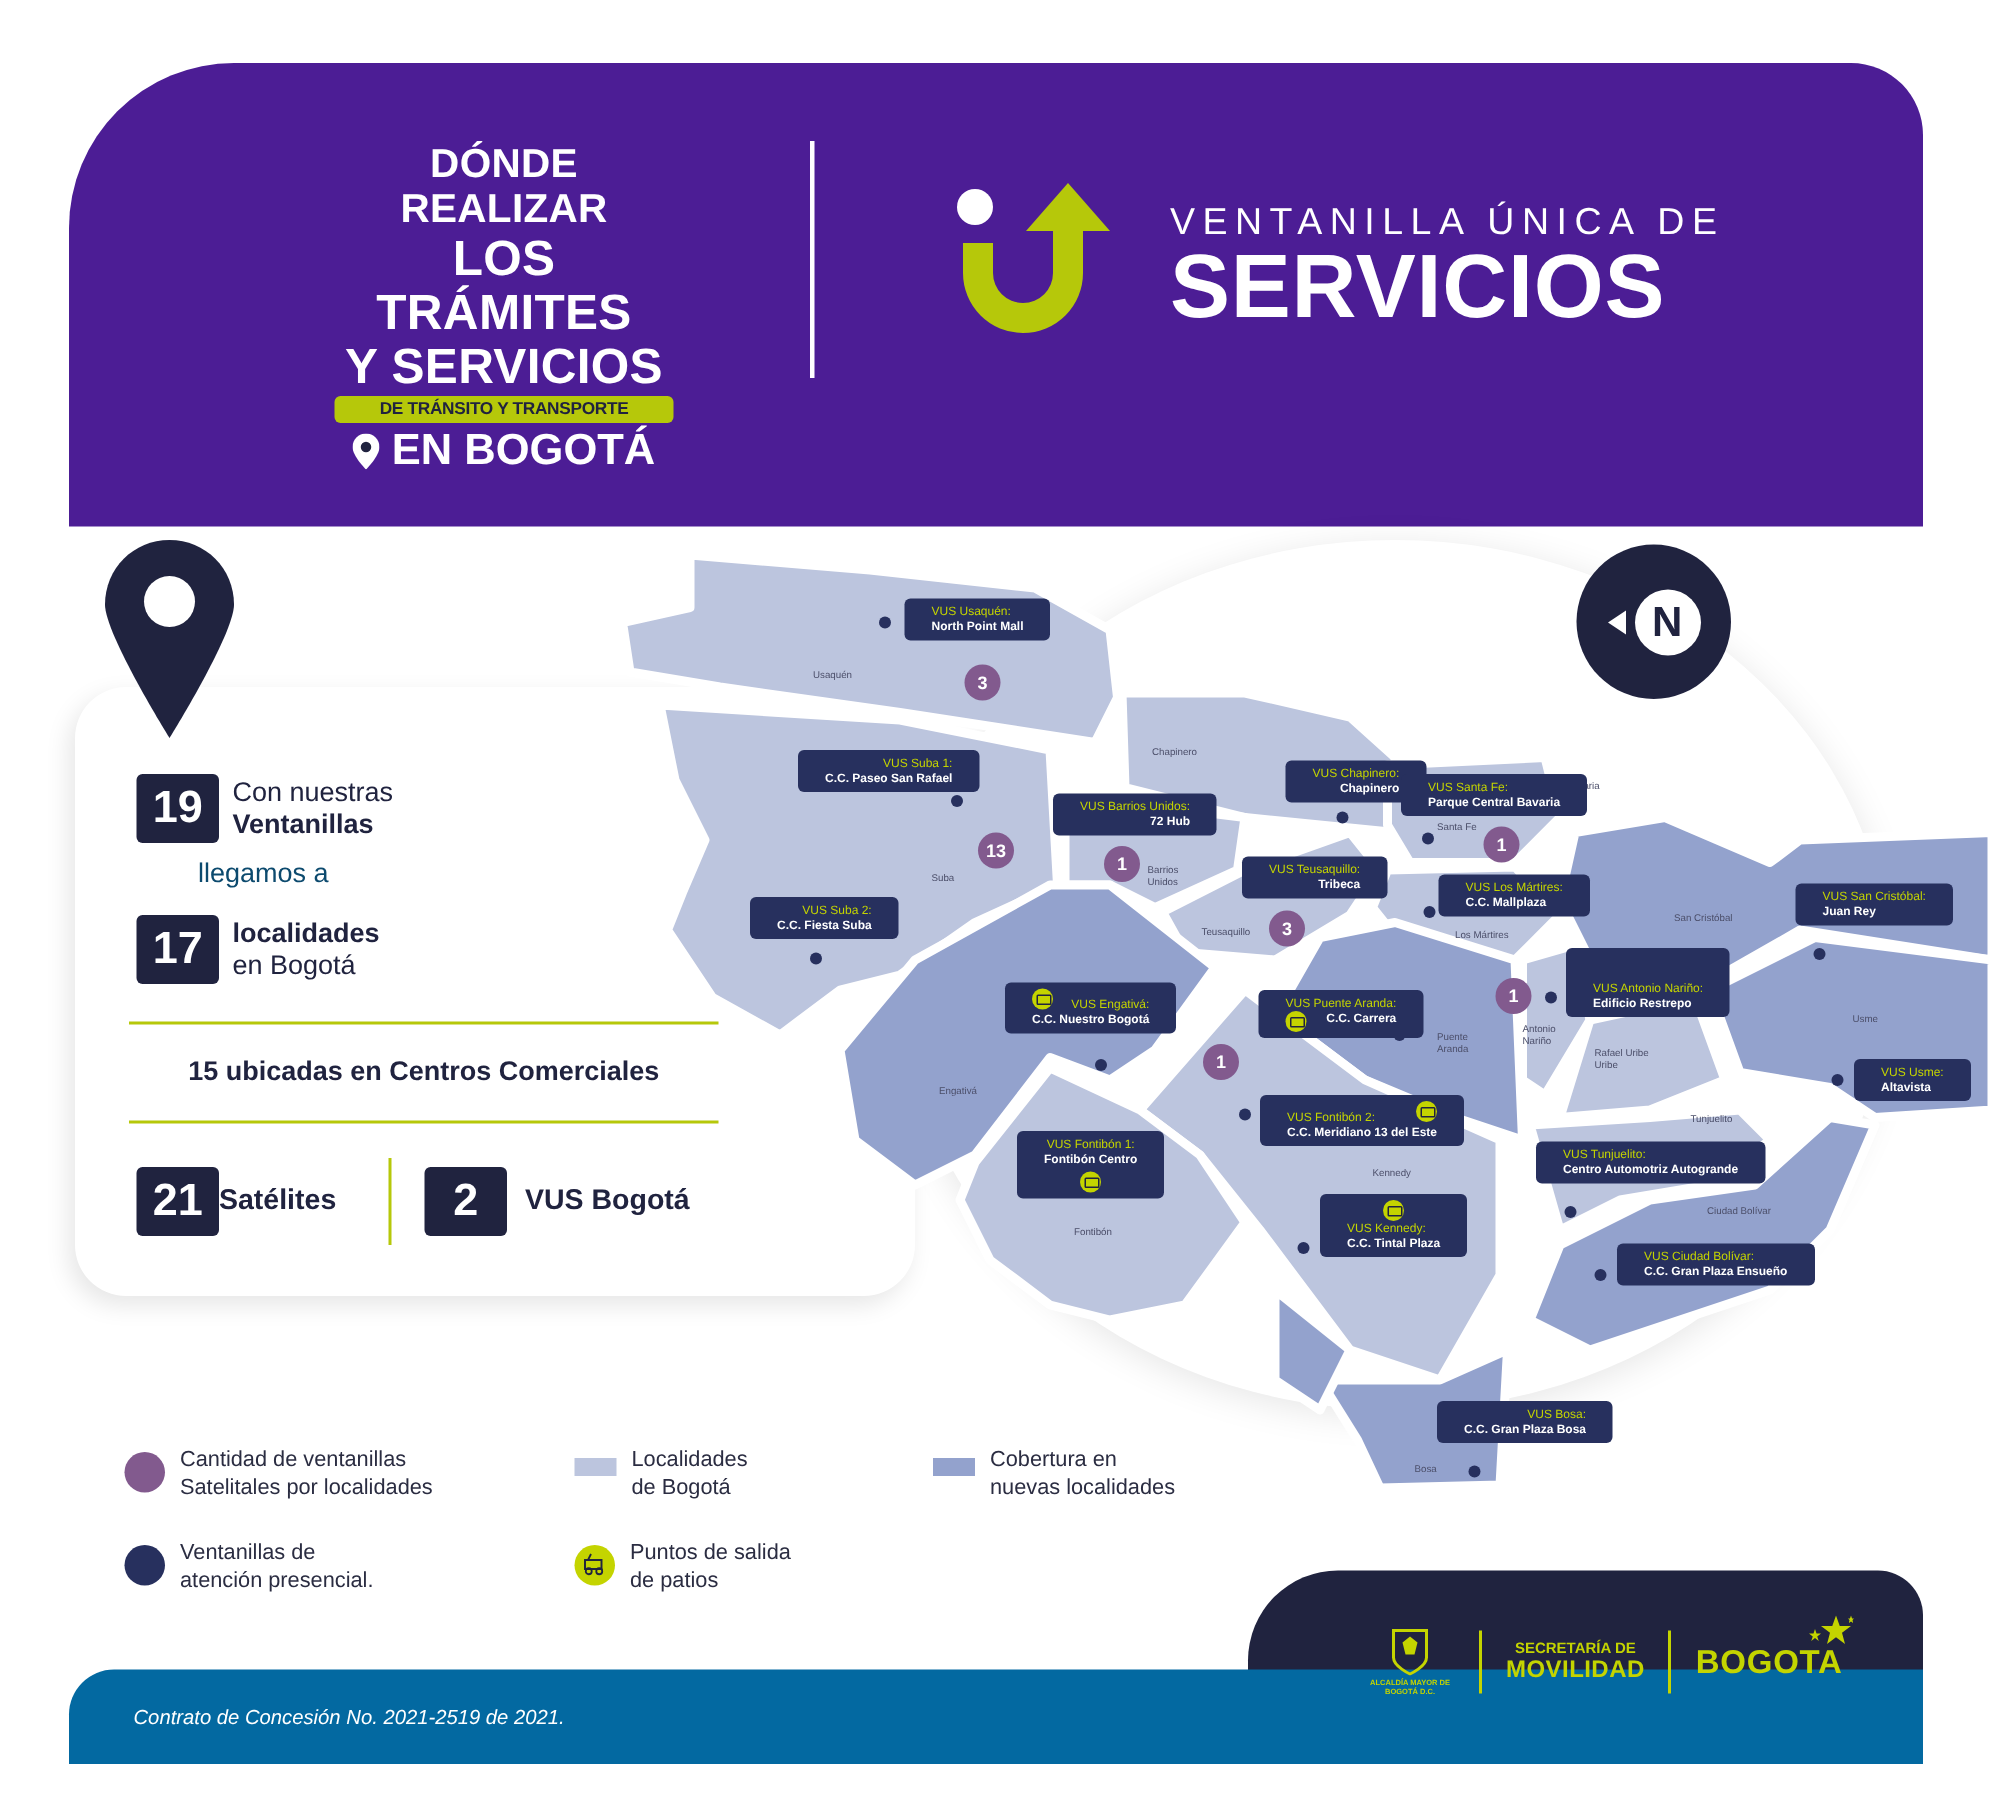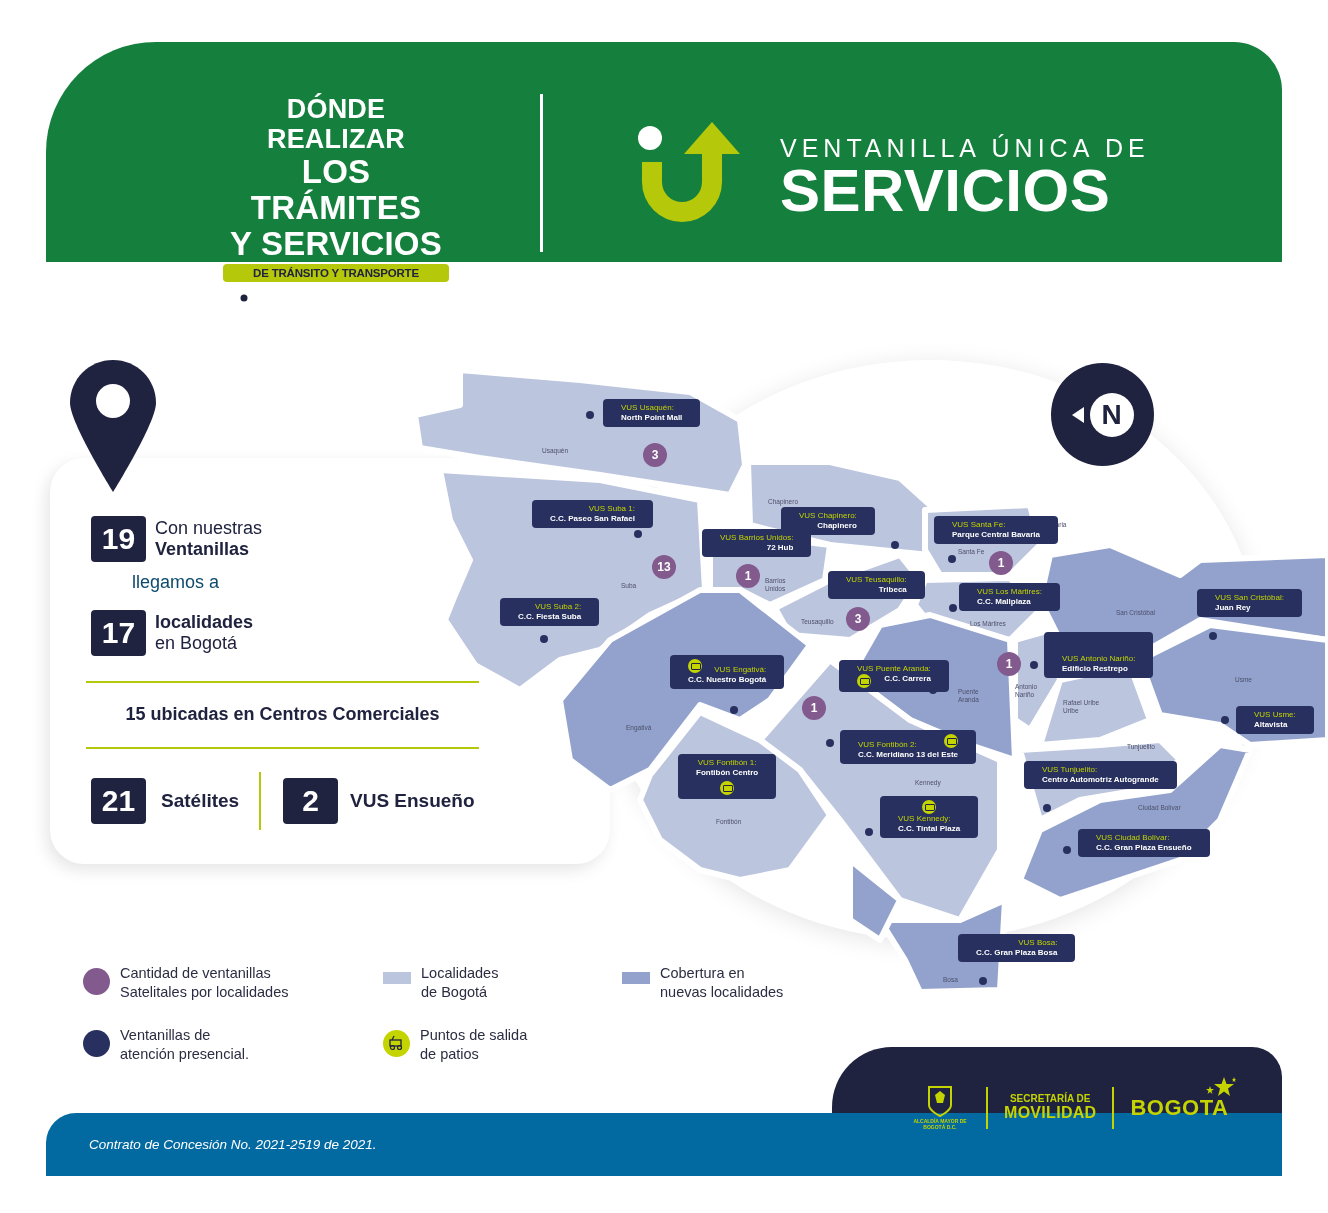--- a/index.html
+++ b/index.html
@@ -1,22 +1,22 @@
 <!DOCTYPE html>
 <html><head>
 <meta charset="utf-8">
 <style>
   * { box-sizing: border-box; margin: 0; padding: 0; }
   html, body { width: 1328px; height: 1213px; background: #ffffff; overflow: hidden; }
   body { position: relative; font-family: "Liberation Sans", "DejaVu Sans", sans-serif; color: #20233f; }
 
   
   .header {
-    position: absolute; left: 46px; top: 42px; width: 1236px; height: 220px;
-    background: #15803d; border-top-left-radius: 110px; border-top-right-radius: 48px;
+    position: absolute; left: 46px; top: 42px; width: 1236px; height: 309px;
+    background: #4c1d95; border-top-left-radius: 110px; border-top-right-radius: 48px;
   }
   .hdr-left { position: absolute; left: 174px; top: 52px; width: 232px; color: #fff; text-align: center; }
   .hdr-line { font-weight: 700; font-size: 27px; line-height: 30px; letter-spacing: 0.2px; display: block; }
   .hdr-big { font-size: 33px; line-height: 36px; }
   .hdr-pill {
     display: inline-block; margin-top: 2px; background: #b6c80a; color: #20233f;
     font-weight: 700; font-size: 11.5px; padding: 3px 6px; border-radius: 4px; letter-spacing: -0.2px; width: 226px;
   }
   .hdr-city { display: flex; align-items: center; justify-content: center; gap: 8px; font-weight: 700; font-size: 29px; margin-top: 2px; }
   .hdr-divider { position: absolute; left: 494px; top: 52px; width: 3px; height: 158px; background: #fff; }
@@ -36,21 +36,21 @@
   .num-box {
     background: #20233f; color: #fff; font-weight: 700; font-size: 30px;
     width: 55px; height: 46px; border-radius: 4px; display: flex; align-items: center; justify-content: center;
   }
   .stat-text { margin-left: 9px; font-size: 18px; line-height: 21px; color: #20233f; }
   .stat-text b { font-weight: 700; }
   .llegamos { position: absolute; left: 132px; top: 572px; font-size: 18px; color: #0c4a6e; }
   .green-rule { position: absolute; left: 86px; width: 393px; height: 2px; background: #b6c80a; }
   .centros { position: absolute; left: 86px; top: 704px; width: 393px; text-align: center; font-weight: 700; font-size: 18px; color: #20233f; }
   .small-rule { position: absolute; left: 259px; top: 772px; width: 2px; height: 58px; background: #b6c80a; }
-  .stat-label-bold { margin-left: 15px; font-weight: 700; font-size: 19px; color: #20233f; }
+  .stat-label-bold { margin-left: 0; font-weight: 700; font-size: 19px; color: #20233f; }
 
   
   .map-glow {
     position: absolute; left: 600px; top: 360px; width: 660px; height: 580px; border-radius: 50%;
     background: #fff; box-shadow: 0 4px 24px rgba(0,0,0,0.10);
   }
   .map-svg { position: absolute; left: 0; top: 0; }
   .callout {
     position: absolute; background: #27305e; border-radius: 4px; color: #fff;
     font-size: 8px; line-height: 10px; padding: 4px 18px; white-space: nowrap;
@@ -157,21 +157,21 @@
 <div class="green-rule" style="top:681px;"></div>
 <div class="centros">15 ubicadas en Centros Comerciales</div>
 <div class="green-rule" style="top:747px;"></div>
 <div class="stat-row" style="left:91px; top:778px;">
   <div class="num-box">21</div>
   <span class="stat-label-bold">Satélites</span>
 </div>
 <div class="small-rule"></div>
 <div class="stat-row" style="left:283px; top:778px;">
   <div class="num-box">2</div>
-  <span class="stat-label-bold" style="margin-left:12px;">VUS Ensueño</span>
+  <span class="stat-label-bold" style="margin-left:12px;">VUS Bogotá</span>
 </div>
 
 <svg class="map-svg" width="1328" height="1000" viewBox="0 0 1328 1000">
   <g stroke="#fff" stroke-width="6" stroke-linejoin="round">
 
     <path d="M460 370 L580 380 L690 392 L740 420 L745 465 L730 495 L600 475 L480 458 L420 448 L415 415 L460 405 Z" fill="#bcc5de"></path>
 
     <path d="M440 470 L600 480 L700 500 L705 590 L650 615 L600 650 L560 660 L520 690 L475 665 L445 620 L455 595 L470 560 L450 520 Z" fill="#bcc5de"></path>
 
     <path d="M748 462 L830 462 L900 478 L930 505 L930 555 L830 545 L750 525 Z" fill="#bcc5de"></path>
@@ -258,21 +258,21 @@
   <span class="c-place">North Point Mall</span>
 </div>
 <div class="callout r" style="left:532px; top:500px;">
   <span class="c-title">VUS Suba 1:</span>
   <span class="c-place">C.C. Paseo San Rafael</span>
 </div>
 <div class="callout r" style="left:702px; top:529px;">
   <span class="c-title">VUS Barrios Unidos:</span>
   <span class="c-place">72 Hub</span>
 </div>
-<div class="callout r" style="left:781px; top:507px;">
+<div class="callout r" style="left:857px; top:507px;">
   <span class="c-title">VUS Chapinero:</span>
   <span class="c-place">Chapinero</span>
 </div>
 <div class="callout l" style="left:934px; top:516px;">
   <span class="c-title">VUS Santa Fe:</span>
   <span class="c-place">Parque Central Bavaria</span>
 </div>
 <div class="callout r" style="left:828px; top:571px;">
   <span class="c-title">VUS Teusaquillo:</span>
   <span class="c-place">Tribeca</span>

